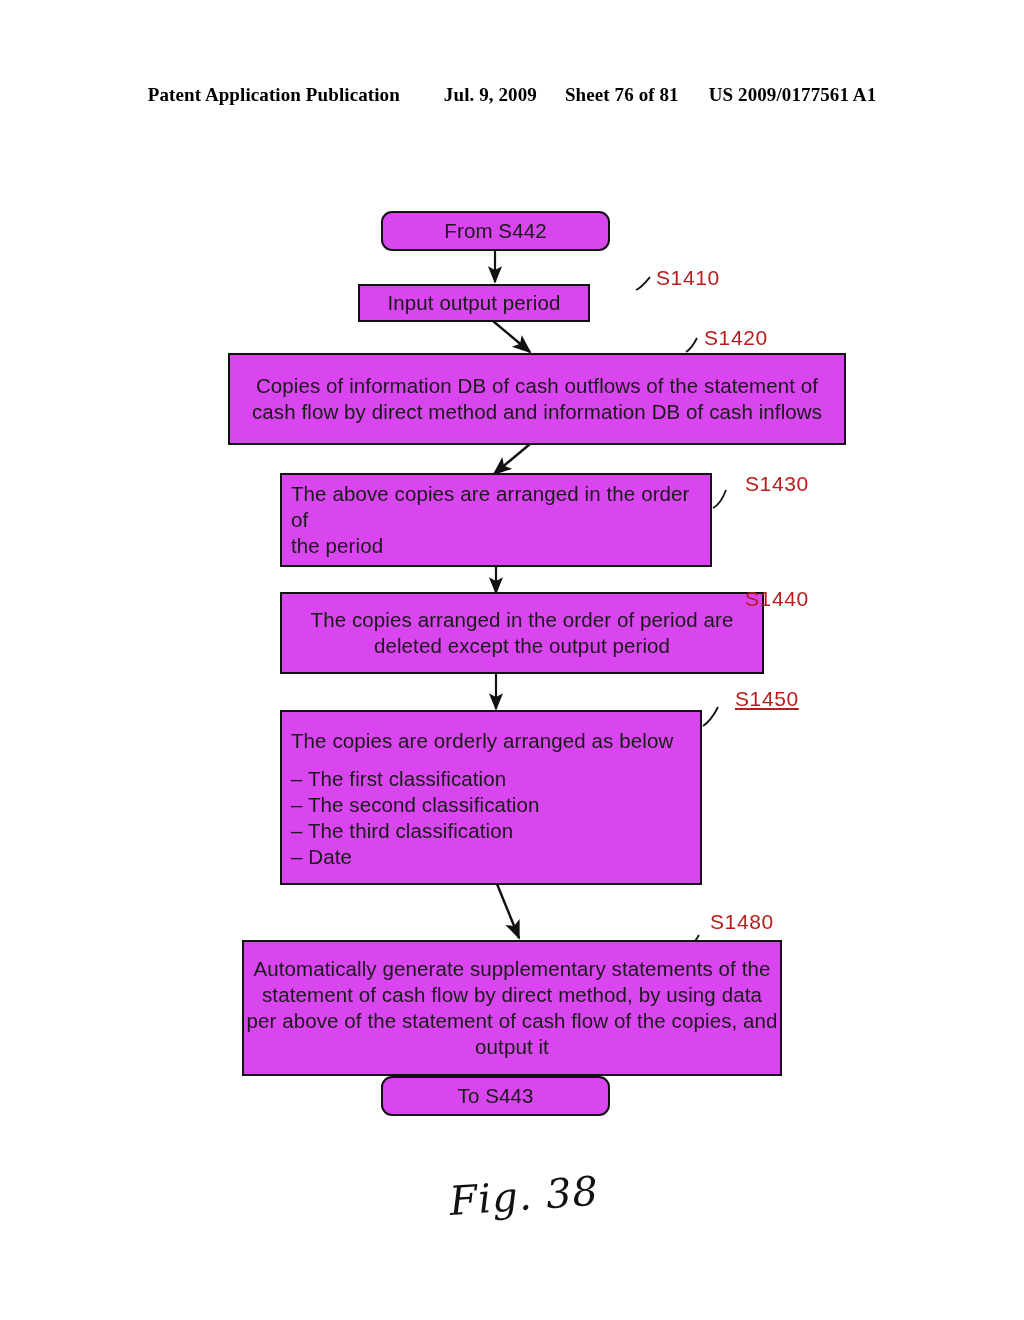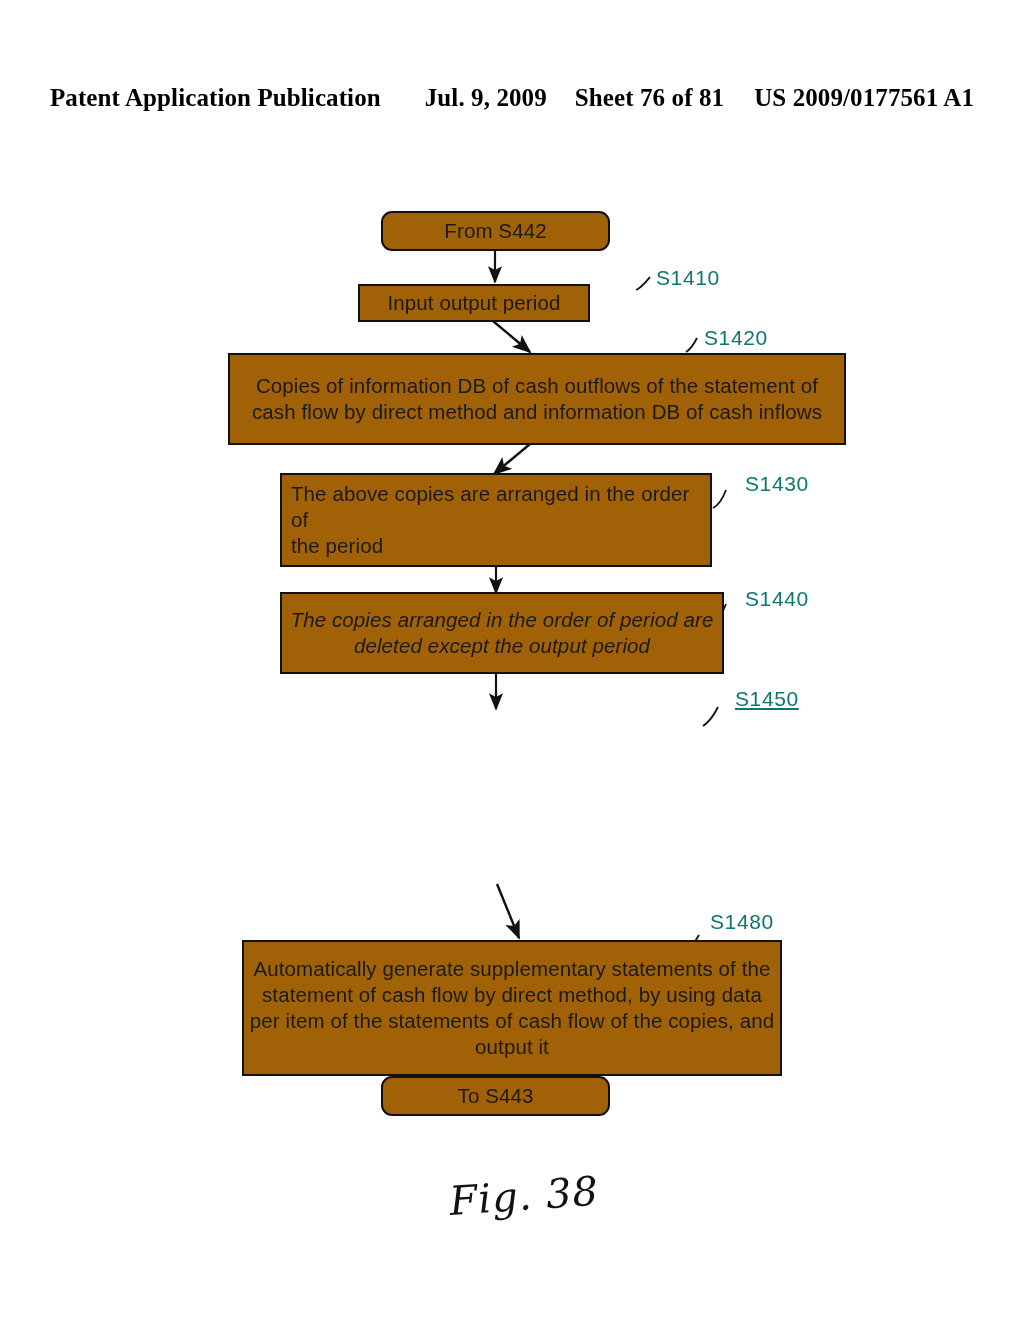--- a/index.html
+++ b/index.html
@@ -21,21 +21,21 @@
   .page-header {
     position: absolute;
     left: 0;
     top: 84px;
     width: 1024px;
     display: flex;
     justify-content: center;
     align-items: baseline;
     font-family: "Liberation Serif", serif;
     font-weight: bold;
-    font-size: 25px;
+    font-size: 19px;
     letter-spacing: 0.1px;
     white-space: nowrap;
   }
   .page-header .hdr-pub { margin-right: 44px; }
   .page-header .hdr-date { margin-right: 28px; }
   .page-header .hdr-sheet { margin-right: 30px; }
   .page-header .hdr-num { }
 
   
   #flow-canvas {
@@ -43,21 +43,21 @@
     left: 0;
     top: 0;
     width: 1024px;
     height: 1320px;
   }
 
   .fbox {
     position: absolute;
     box-sizing: border-box;
     border: 2px solid #111;
-    background: #a16207;
+    background: #d946ef;
     font-family: "Liberation Sans", sans-serif;
     font-size: 20.5px;
     line-height: 26px;
     color: #1a1a1a;
     letter-spacing: 0.1px;
   }
   .fbox.rounded {
     border-radius: 11px;
     border-width: 2.5px;
   }
@@ -71,21 +71,21 @@
   .fbox.center .inner { align-items: center; text-align: center; }
   .fbox.left .inner   { align-items: flex-start; text-align: left; }
   .fbox .pad-l { padding-left: 9px; }
   .fbox .pad-x { padding: 0 10px; }
 
   .step-label {
     position: absolute;
     font-family: "Liberation Sans", sans-serif;
     font-size: 21px;
     letter-spacing: 0.6px;
-    color: #0f766e;
+    color: #b91c1c;
     white-space: nowrap;
   }
 
   .listline { display: block; }
   .gap-line { display: block; height: 12px; }
 
   
   .fig-caption {
     position: absolute;
     left: 448px;
@@ -171,35 +171,45 @@
   <div class="step-label" style="left:704px; top:326px;">S1420</div>
 
   <div class="fbox left" style="left:280px; top:473px; width:432px; height:94px;">
     <div class="inner">
       <span class="listline pad-l">The above copies are arranged in the order of</span>
       <span class="listline pad-l">the period</span>
     </div>
   </div>
   <div class="step-label" style="left:745px; top:472px;">S1430</div>
 
-  <div class="fbox center" style="left:280px; top:592px; width:444px; height:82px;font-style:italic;">
+  <div class="fbox center" style="left:280px; top:592px; width:484px; height:82px;">
     <div class="inner">
       <span class="listline">The copies arranged in the order of period are</span>
       <span class="listline">deleted except the output period</span>
     </div>
   </div>
   <div class="step-label" style="left:745px; top:587px;">S1440</div>
 
+  <div class="fbox left" style="left:280px; top:710px; width:422px; height:175px;">
+    <div class="inner" style="justify-content:flex-start; padding-top:16px;">
+      <span class="listline pad-l">The copies are orderly arranged as below</span>
+      <span class="gap-line"></span>
+      <span class="listline pad-l">– The first classification</span>
+      <span class="listline pad-l">– The second classification</span>
+      <span class="listline pad-l">– The third classification</span>
+      <span class="listline pad-l">– Date</span>
+    </div>
+  </div>
   <div class="step-label" style="left:735px; top:687px;text-decoration:underline;">S1450</div>
 
   <div class="fbox center" style="left:242px; top:940px; width:540px; height:136px;">
     <div class="inner">
       <span class="listline">Automatically generate supplementary statements of the</span>
       <span class="listline">statement of cash flow by direct method, by using data</span>
-      <span class="listline">per item of the statements of cash flow of the copies, and</span>
+      <span class="listline">per above of the statement of cash flow of the copies, and</span>
       <span class="listline">output it</span>
     </div>
   </div>
   <div class="step-label" style="left:710px; top:910px;">S1480</div>
 
   <div class="fbox rounded center" style="left:381px; top:1076px; width:229px; height:40px;">
     <div class="inner">
       <span class="pad-x">To S443</span>
     </div>
   </div>

